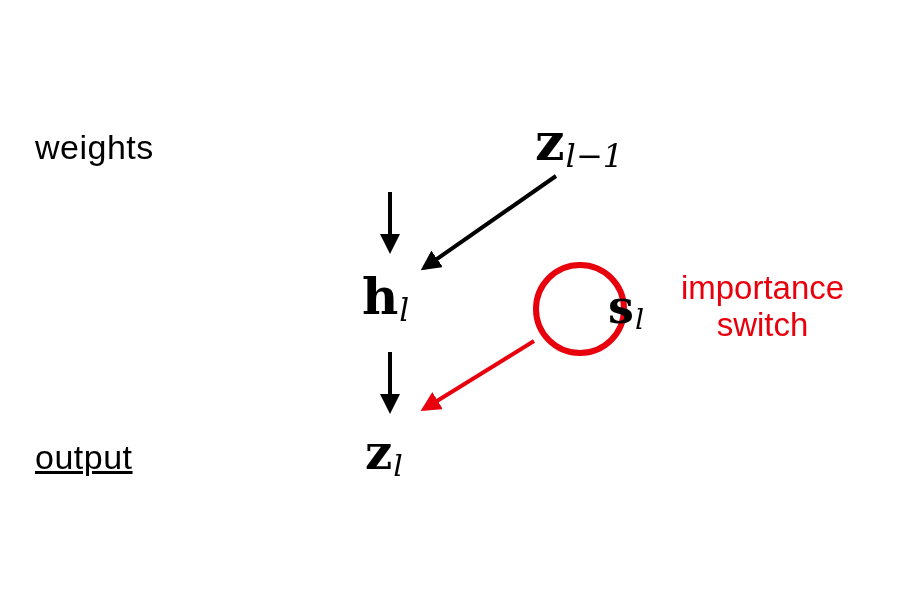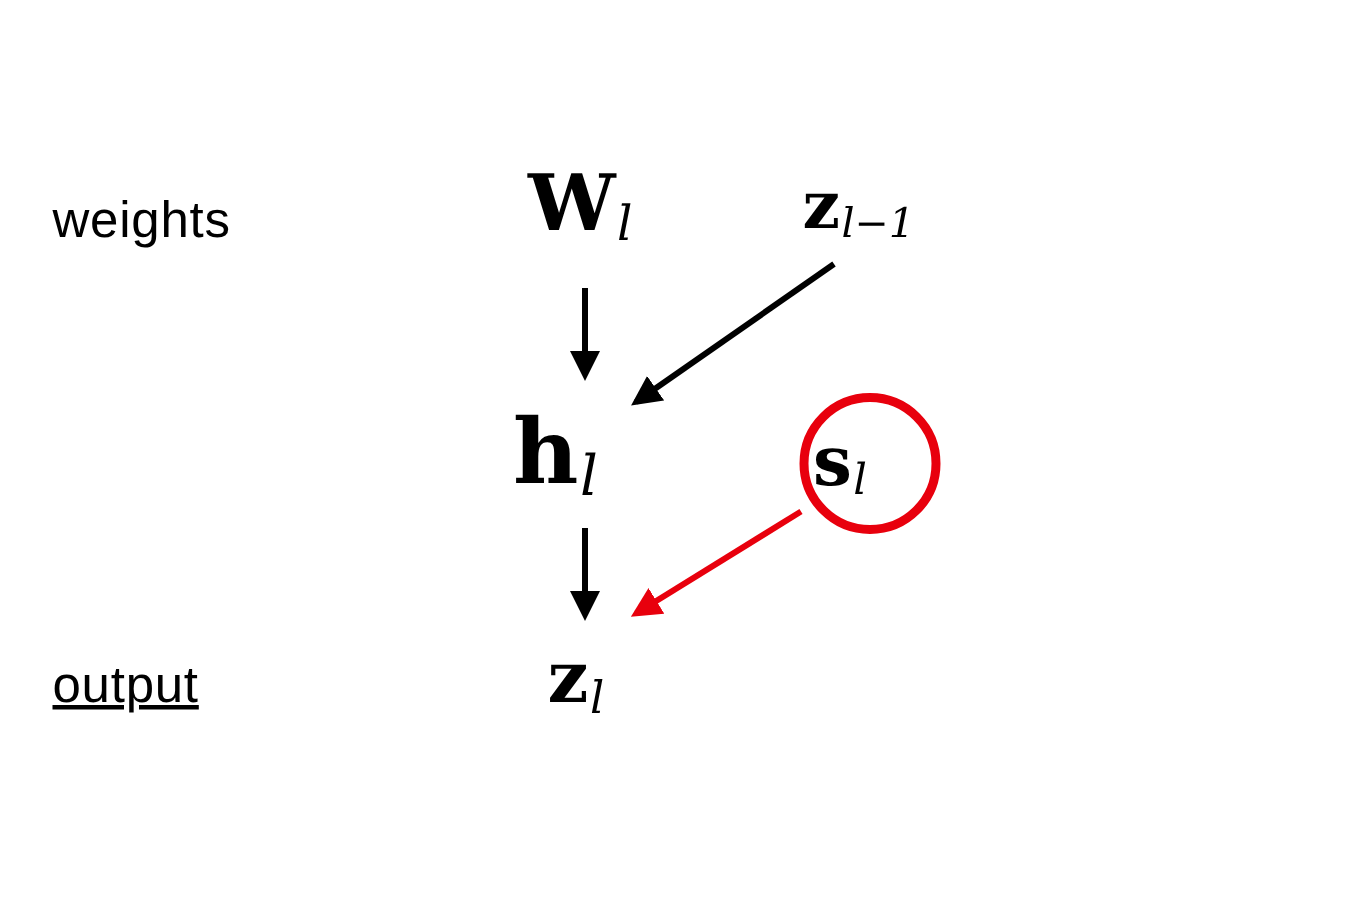--- a/index.html
+++ b/index.html
@@ -76,34 +76,35 @@
 
     <circle cx="580" cy="309" r="44" class="switch-circle"></circle>
   </svg>
 
   <div class="side-label" style="left:35px; top:128px;">weights</div>
 
 
 
   <div class="side-label" style="left:35px; top:438px;text-decoration:underline;">output</div>
 
-  <div class="math" style="left:352px; top:110px;">
-    <span class="mbase">W</span><span class="msub">l</span>
-  </div>
 
-  <div class="math" style="left:535px; top:116px; font-size:44px;">
+  <div class="math" style="left:535px; top:116px; font-size:52px;">
     <span class="mbase">z</span><span class="msub">l−1</span>
   </div>
 
-  <div class="math" style="left:342px; top:272px; font-size:60px;">
+  <div class="math" style="left:362px; top:272px; font-size:50px;">
     <span class="mbase">h</span><span class="msub">l</span>
   </div>
 
-  <div class="math in-circle" style="left:520px; top:284px; width:80px; text-align:center;">
+  <div class="math in-circle" style="left:564px; top:284px; width:80px; text-align:right;">
     <span class="mbase">s</span><span class="msub">l</span>
   </div>
 
   <div class="math" style="left:365px; top:428px; font-size:48px;">
     <span class="mbase">z</span><span class="msub">l</span>
   </div>
 
+  <div class="annotation" style="left:645px; top:270px; width:235px;">
+    <div>importance</div>
+    <div>switch</div>
+  </div>
 
 </div>
 
 </body></html>

